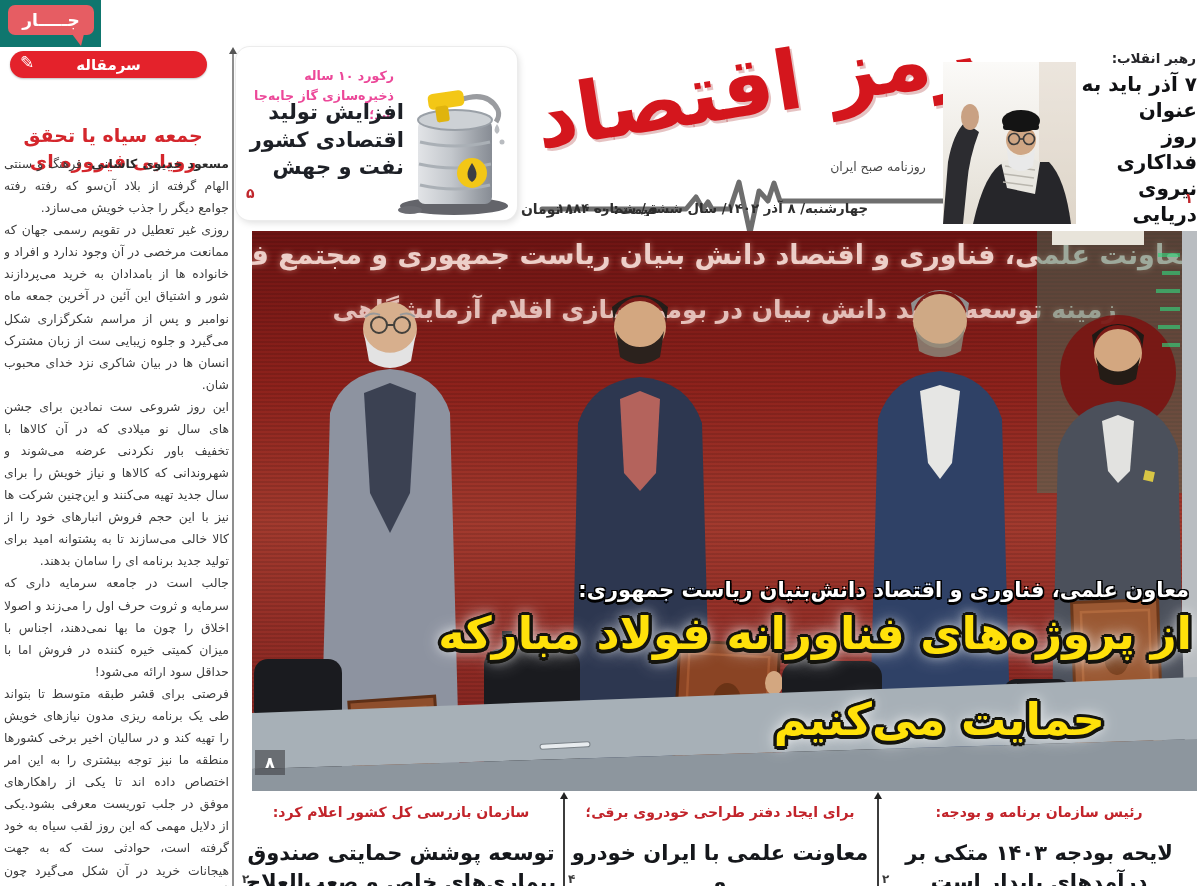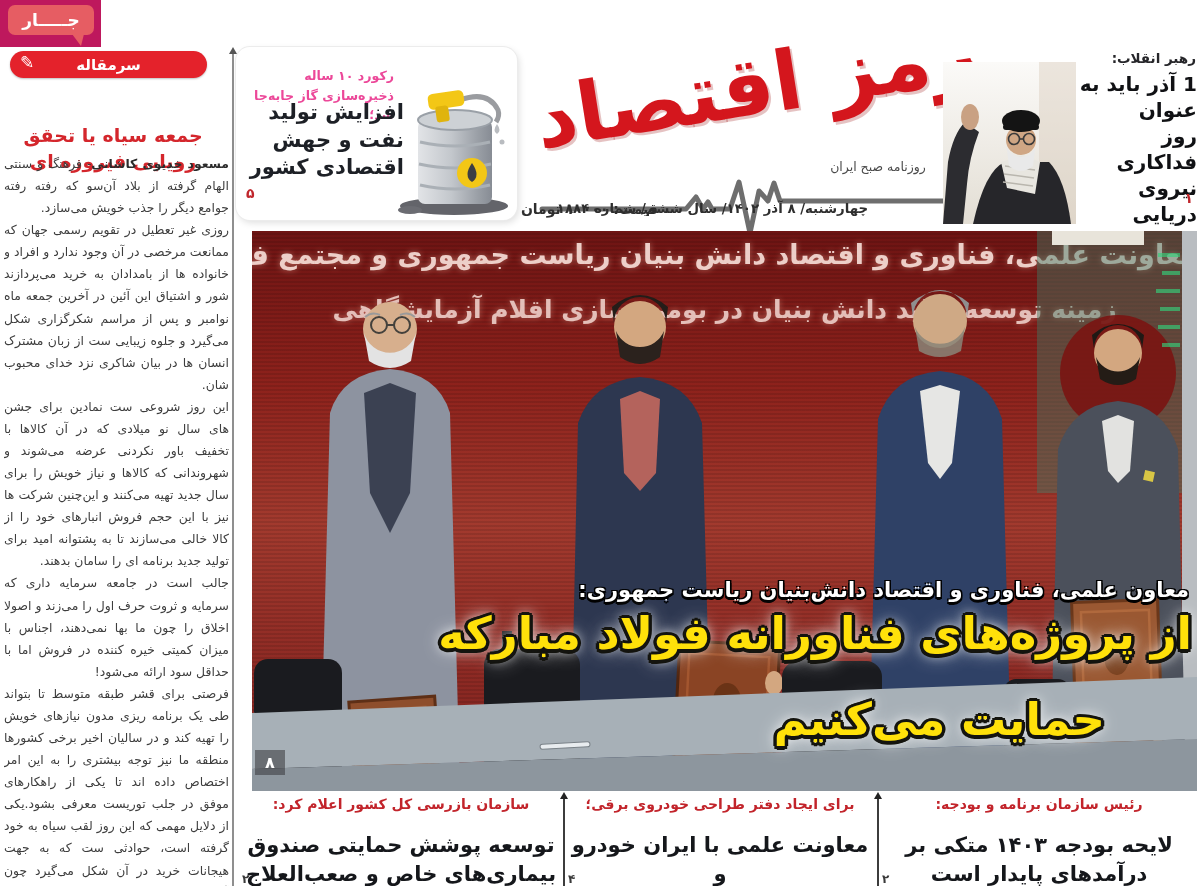--- a/index.html
+++ b/index.html
@@ -1,21 +1,21 @@
 <!DOCTYPE html>
 <html lang="fa"><head>
 <meta charset="utf-8">
 <style>
   html,body{margin:0;padding:0;background:#ffffff;}
   *{box-sizing:border-box;}
   #canvas{position:relative;width:1200px;height:886px;background:#fff;overflow:hidden;
           font-family:"DejaVu Sans",sans-serif;}
 
   
-  .brand-box{position:absolute;left:0;top:0;width:101px;height:47px;background:#be185d;}
+  .brand-box{position:absolute;left:0;top:0;width:101px;height:47px;background:#0f766e;}
   .brand-bubble{position:absolute;left:8px;top:5px;width:86px;height:30px;background:#e65d63;
     border-radius:7px;color:#fff;font-weight:bold;font-size:17px;display:flex;align-items:center;
     justify-content:center;letter-spacing:1px;}
   .brand-tail{position:absolute;left:72px;top:34px;width:0;height:0;
     border-left:9px solid transparent;border-right:3px solid transparent;border-top:12px solid #e65d63;}
 
   
   .ed-tag{position:absolute;left:10px;top:51px;width:197px;height:27px;background:#e4222b;
     border-radius:14px;color:#fff;font-weight:bold;font-size:15px;display:flex;align-items:center;
     justify-content:center;box-shadow:0 1px 2px rgba(0,0,0,.25);}
@@ -82,21 +82,21 @@
     text-shadow:-1.5px -1.5px 0 #000,1.5px -1.5px 0 #000,-1.5px 1.5px 0 #000,1.5px 1.5px 0 #000,0 2.5px 0 #000;}
   .photo-hl{direction:rtl;font-weight:bold;color:#ffe10a;white-space:nowrap;font-size:45px;
     text-shadow:-2.5px -2.5px 0 #14140f,2.5px -2.5px 0 #14140f,-2.5px 2.5px 0 #14140f,2.5px 2.5px 0 #14140f,
       0 3.5px 0 #14140f,0 -3.5px 0 #14140f,3.5px 0 0 #14140f,-3.5px 0 0 #14140f,
       0 0 12px rgba(255,255,255,.95),0 0 20px rgba(255,255,255,.85);}
   .photo-hl1{position:absolute;right:5px;top:376px;}
   .photo-hl2{position:absolute;right:92px;top:462px;}
 
   
   .bstory{position:absolute;top:796px;height:90px;}
-  .b-kicker{direction:rtl;text-align:center;font-size:14px;font-weight:bold;color:#c2242b;}
+  .b-kicker{direction:rtl;text-align:center;font-size:14px;font-weight:bold;color:#c2242b;margin-top:8px;}
   .b-headline{direction:rtl;text-align:center;font-size:21px;font-weight:bold;color:#15171b;
     line-height:1.38;margin-top:19px;}
   .b-headline span{display:block;}
   .b-pageref{position:absolute;left:2px;bottom:0px;font-size:12px;color:#3a3a3a;font-weight:bold;}
   .bdiv{position:absolute;top:797px;height:89px;width:1.5px;background:#3c3c3c;}
   .bdiv::before{content:"";position:absolute;left:-3.2px;top:-5px;border-left:4px solid transparent;
     border-right:4px solid transparent;border-bottom:7px solid #222;}
 </style>
 </head>
 <body>
@@ -126,22 +126,22 @@
         <p>جالب است در جامعه سرمایه داری که سرمایه و ثروت حرف اول را می‌زند و اصولا اخلاق را چون ما بها نمی‌دهند، اجناس با میزان کمیتی خیره کننده در فروش اما با حداقل سود ارائه می‌شود!</p>
         <p>فرصتی برای قشر طبقه متوسط تا بتواند طی یک برنامه ریزی مدون نیازهای خویش را تهیه کند و در سالیان اخیر برخی کشورها منطقه ما نیز توجه بیشتری را به این امر اختصاص داده اند تا یکی از راهکارهای موفق در جلب توریست معرفی بشود.یکی از دلایل مهمی که این روز لقب سیاه به خود گرفته است، حوادثی ست که به جهت هیجانات خرید در آن شکل می‌گیرد چون آمار تصادفات و یا خسارت هایی که به واسطه هجوم خریداران به فروشگاه ها وارد می‌شود و از آن‌سو جراحات و تلفاتی را که با خود به ثبت رسانده است تا بهانه ای شود که شالوده رنگ انتخابی این روز مورد تامل قرار گیرد.این آئین نوپای جهانی چندی است در ایران هم جا باز کرده البته امید است که در آن ترفندی نباشد و مبادا فروشگاهی ابتدا اجناس را گران کند و بعد از آن با کلی منت اندکی به آن تخفیف بدهد! گرچه می بایست برندهایی که صادقانه این حرکت جهانی را اجابت کرده اند و رضایت مشتری را رقم می زنند، تحسین کرد و خداقوتی را تقدیم حضورشان نمود.</p>
       </div>
   </div>
   <div class="vdiv" style="left:232px;top:53px;height:833px;"></div>
 
   <div class="oil-card"></div>
   <div class="oil-kicker">رکورد ۱۰ ساله ذخیره‌سازی گاز جابه‌جا شد؛</div>
   <div class="oil-headline">
     <span>افزایش تولید</span>
+    <span>اقتصادی کشور</span>
     <span>نفت و جهش</span>
-    <span>اقتصادی کشور</span>
   </div>
   <div class="pageref pageref-oil">۵</div>
   <svg class="oil-art" viewBox="0 0 118 132">
     <ellipse cx="58" cy="122" rx="54" ry="9" fill="#63646a"></ellipse>
     <ellipse cx="14" cy="126" rx="12" ry="4" fill="#6b6c72"></ellipse>
     <defs>
       <linearGradient id="barrelGrad" x1="0" y1="0" x2="1" y2="0">
         <stop offset="0" stop-color="#e2e4e7"></stop>
           <stop offset="0.45" stop-color="#c3c7cc"></stop>
         <stop offset="0.8" stop-color="#9ba0a7"></stop>
@@ -187,21 +187,21 @@
     <circle cx="78" cy="78" r="15" fill="#cfa684"></circle>
     <path d="M63,80 A15,15 0 0 0 93,80 L90,104 Q78,114 66,104 Z" fill="#e9e9e9"></path>
     <ellipse cx="78" cy="59" rx="19" ry="11" fill="#141414"></ellipse>
     <rect x="60" y="62" width="36" height="6" rx="3" fill="#141414"></rect>
     <circle cx="71" cy="77" r="5.5" fill="none" stroke="#3a3a3a" stroke-width="1.6"></circle>
     <circle cx="86" cy="77" r="5.5" fill="none" stroke="#3a3a3a" stroke-width="1.6"></circle>
     <line x1="76.5" y1="77" x2="80.5" y2="77" stroke="#3a3a3a" stroke-width="1.6"></line>
   </svg>
   <div class="leader-kicker">رهبر انقلاب:</div>
   <div class="leader-headline">
-    <span>1 آذر باید به عنوان</span>
+    <span>۷ آذر باید به عنوان</span>
     <span>روز فداکاری نیروی</span>
     <span>دریایی ارتش</span>
     <span>معرفی شود</span>
   </div>
   <div class="pageref pageref-leader">۱</div>
 
   <div class="photo">
     <div class="led led1">معاونت علمی، فناوری و اقتصاد دانش بنیان ریاست جمهوری و مجتمع ف</div>
     <div class="led led2">زمینه توسعه تولید دانش بنیان در بومی سازی اقلام آزمایشگاهی</div>
 

